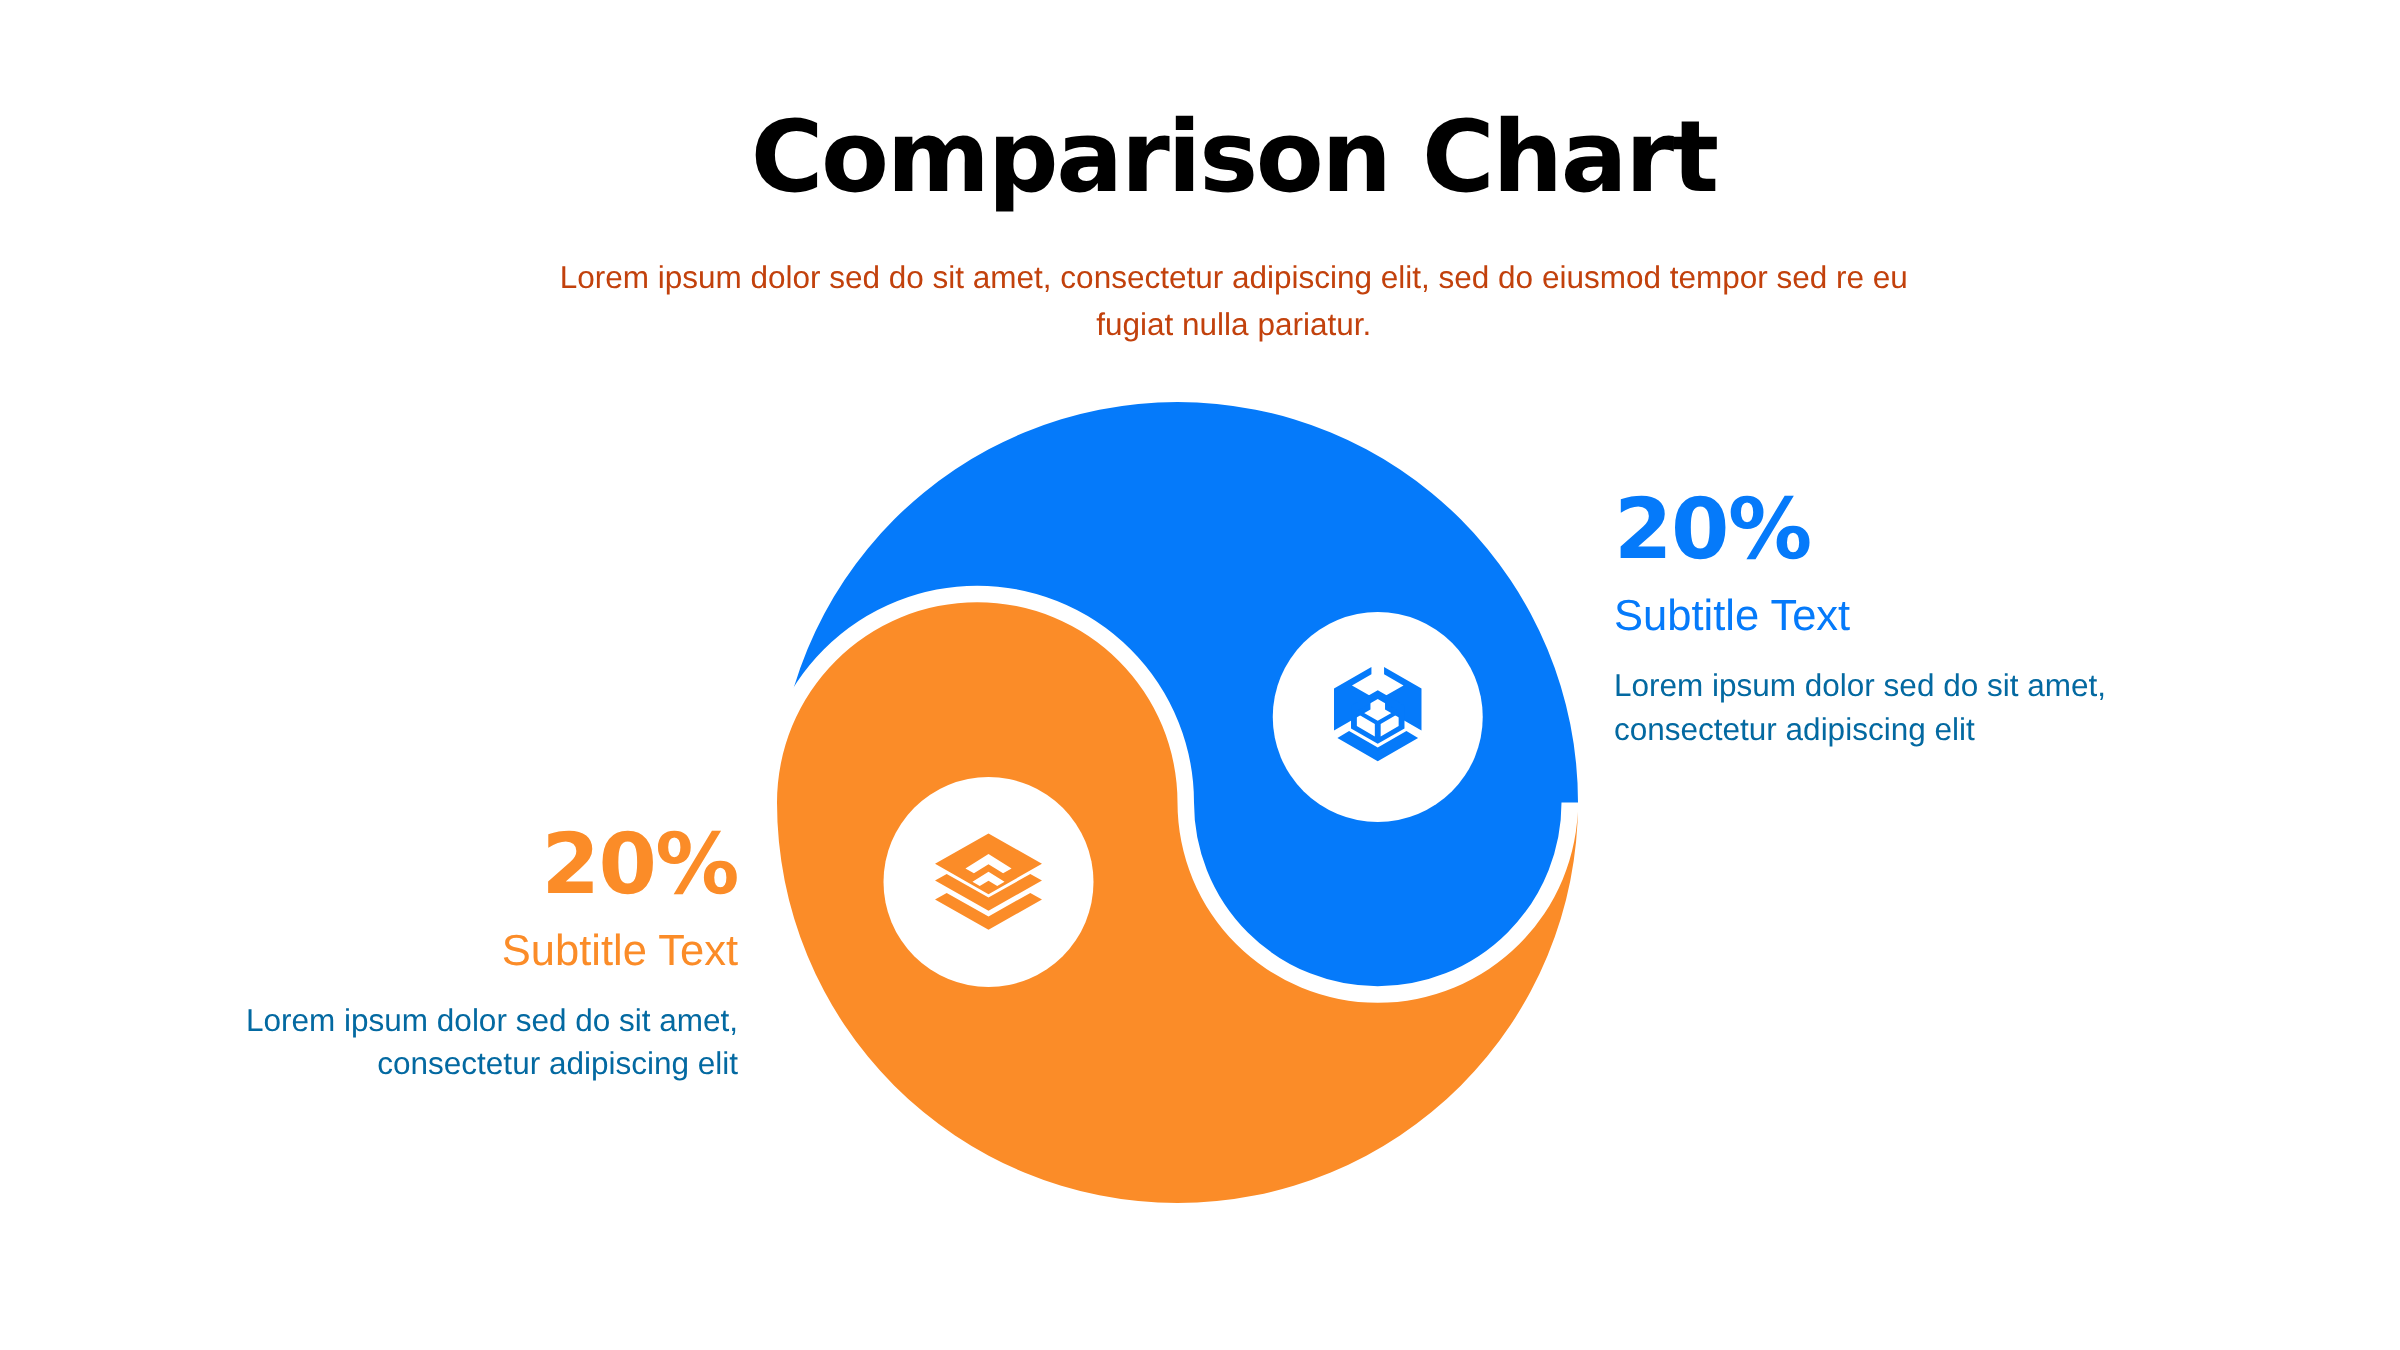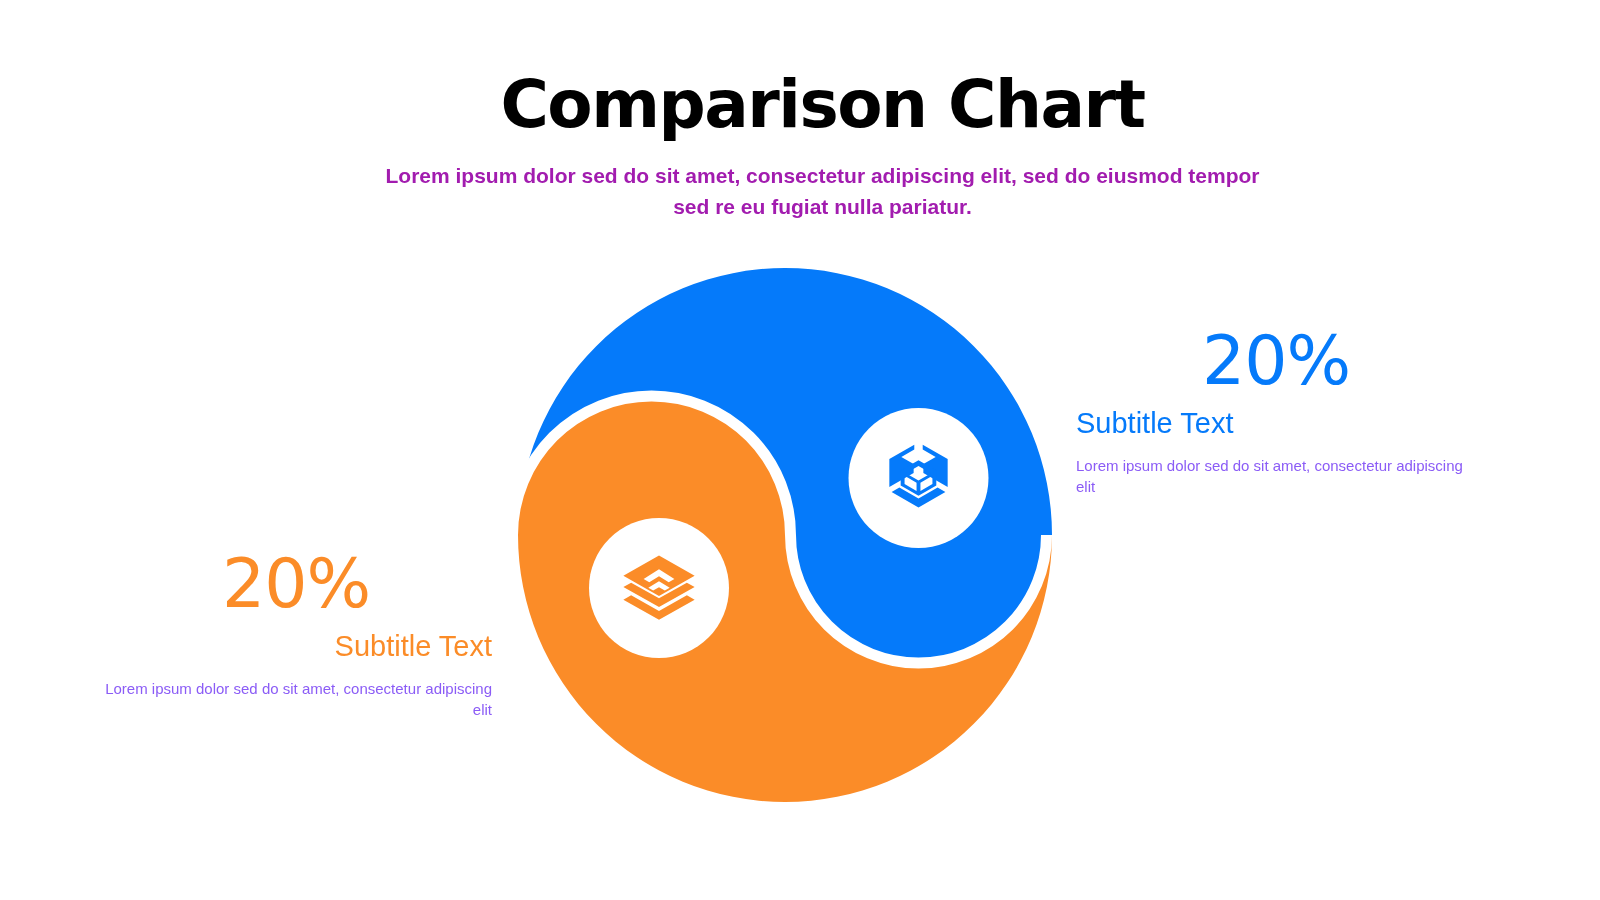--- a/index.html
+++ b/index.html
@@ -33,61 +33,60 @@
   .page-title {
     margin: 0;
     font-size: 66px;
     font-weight: 700;
     letter-spacing: -1.5px;
     color: #000000;
     line-height: 1.05;
     font-family: "DejaVu Sans", "Liberation Sans", sans-serif;
   }
   .page-subtitle {
-    margin: 22px auto 0;
+    margin: 32px auto 0;
     width: 900px;
     font-size: 21px;
     line-height: 1.45;
-    color: #a21caf;
-    font-weight: 700;
+    color: #c2410c;
+    font-weight: 400;
   }
 
   
   .diagram {
     position: absolute;
     left: 518px;
     top: 268px;
     width: 534px;
     height: 534px;
   }
   .diagram svg { display: block; width: 534px; height: 534px; }
 
   
   .callout { position: absolute; }
 
   .callout .pct {
     margin: 0;
-    font-size: 68px;
-    font-weight: 400;
+    font-size: 56px;
+    font-weight: 700;
     line-height: 1.05;
     letter-spacing: -1px;
     font-family: "DejaVu Sans", "Liberation Sans", sans-serif;
-    text-align: center;
   }
   .callout .sub {
     margin: 10px 0 0;
     font-size: 29px;
     font-weight: 400;
     line-height: 1.2;
   }
   .callout .body {
     margin: 14px 0 0;
-    font-size: 15px;
+    font-size: 21px;
     line-height: 1.42;
-    color: #8b5cf6;
+    color: #0369a1;
     font-weight: 400;
   }
 
   .callout-right {
     left: 1076px;
     top: 325px;
     width: 400px;
     text-align: left;
   }
   .callout-right .pct,

